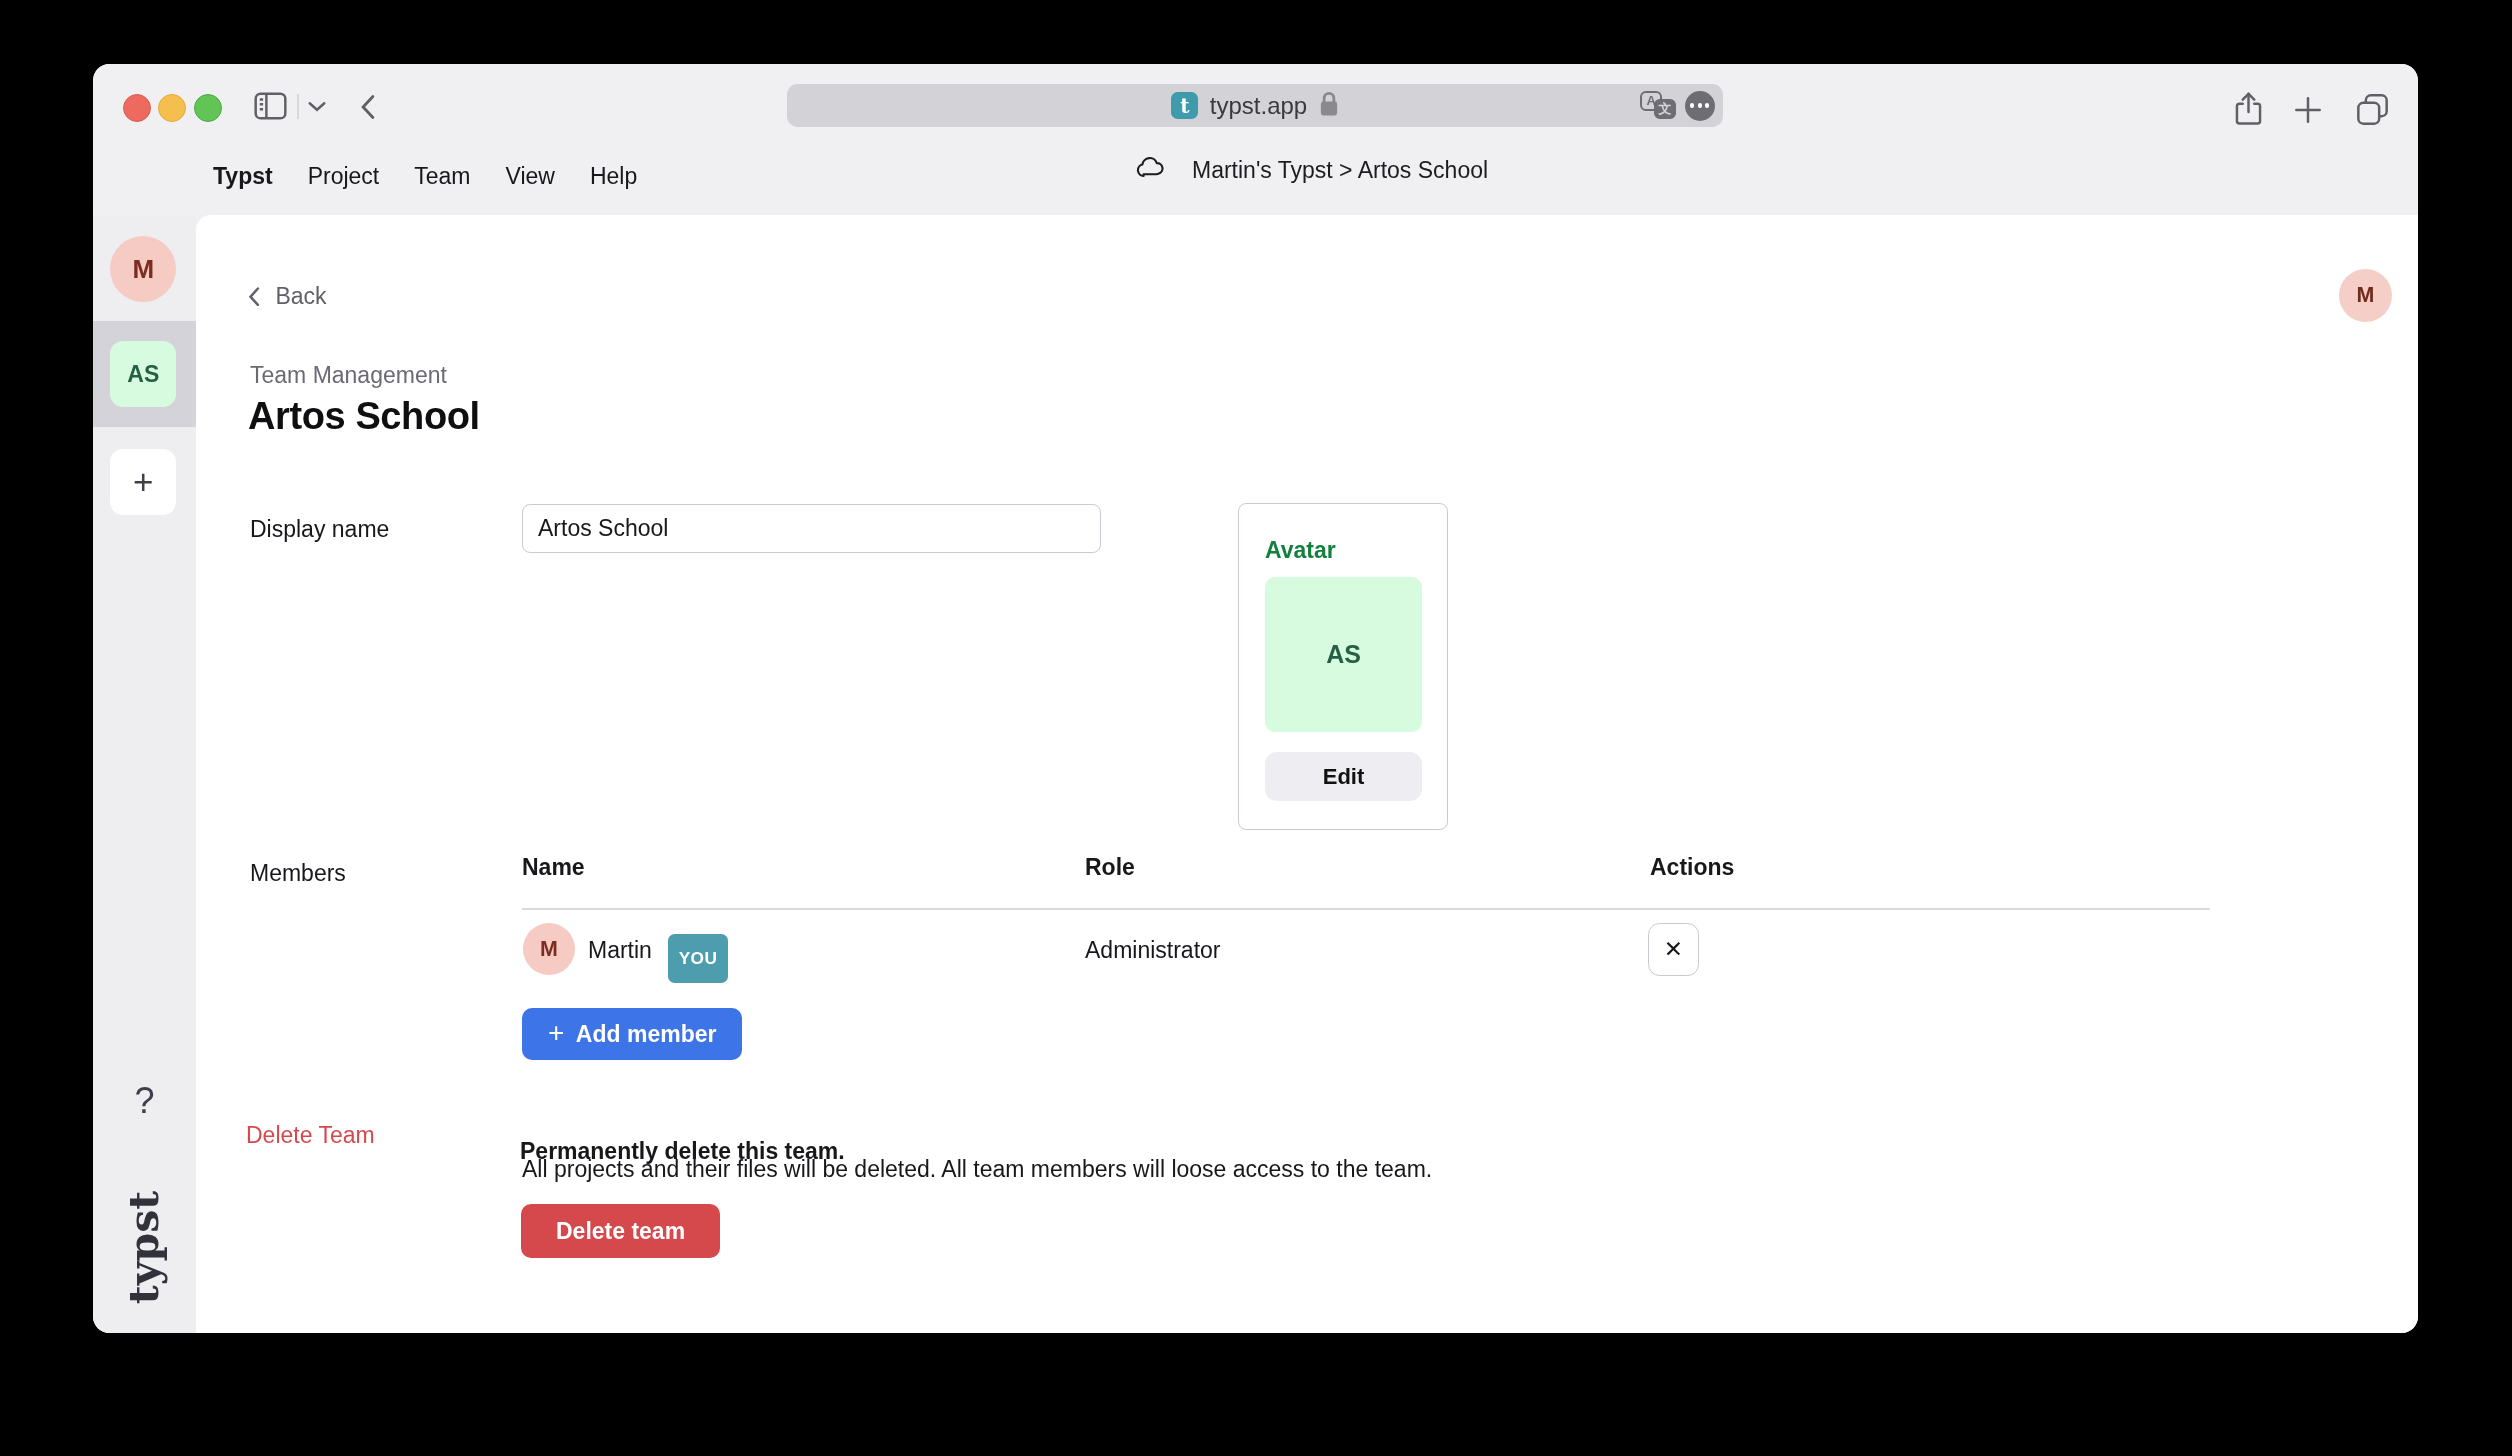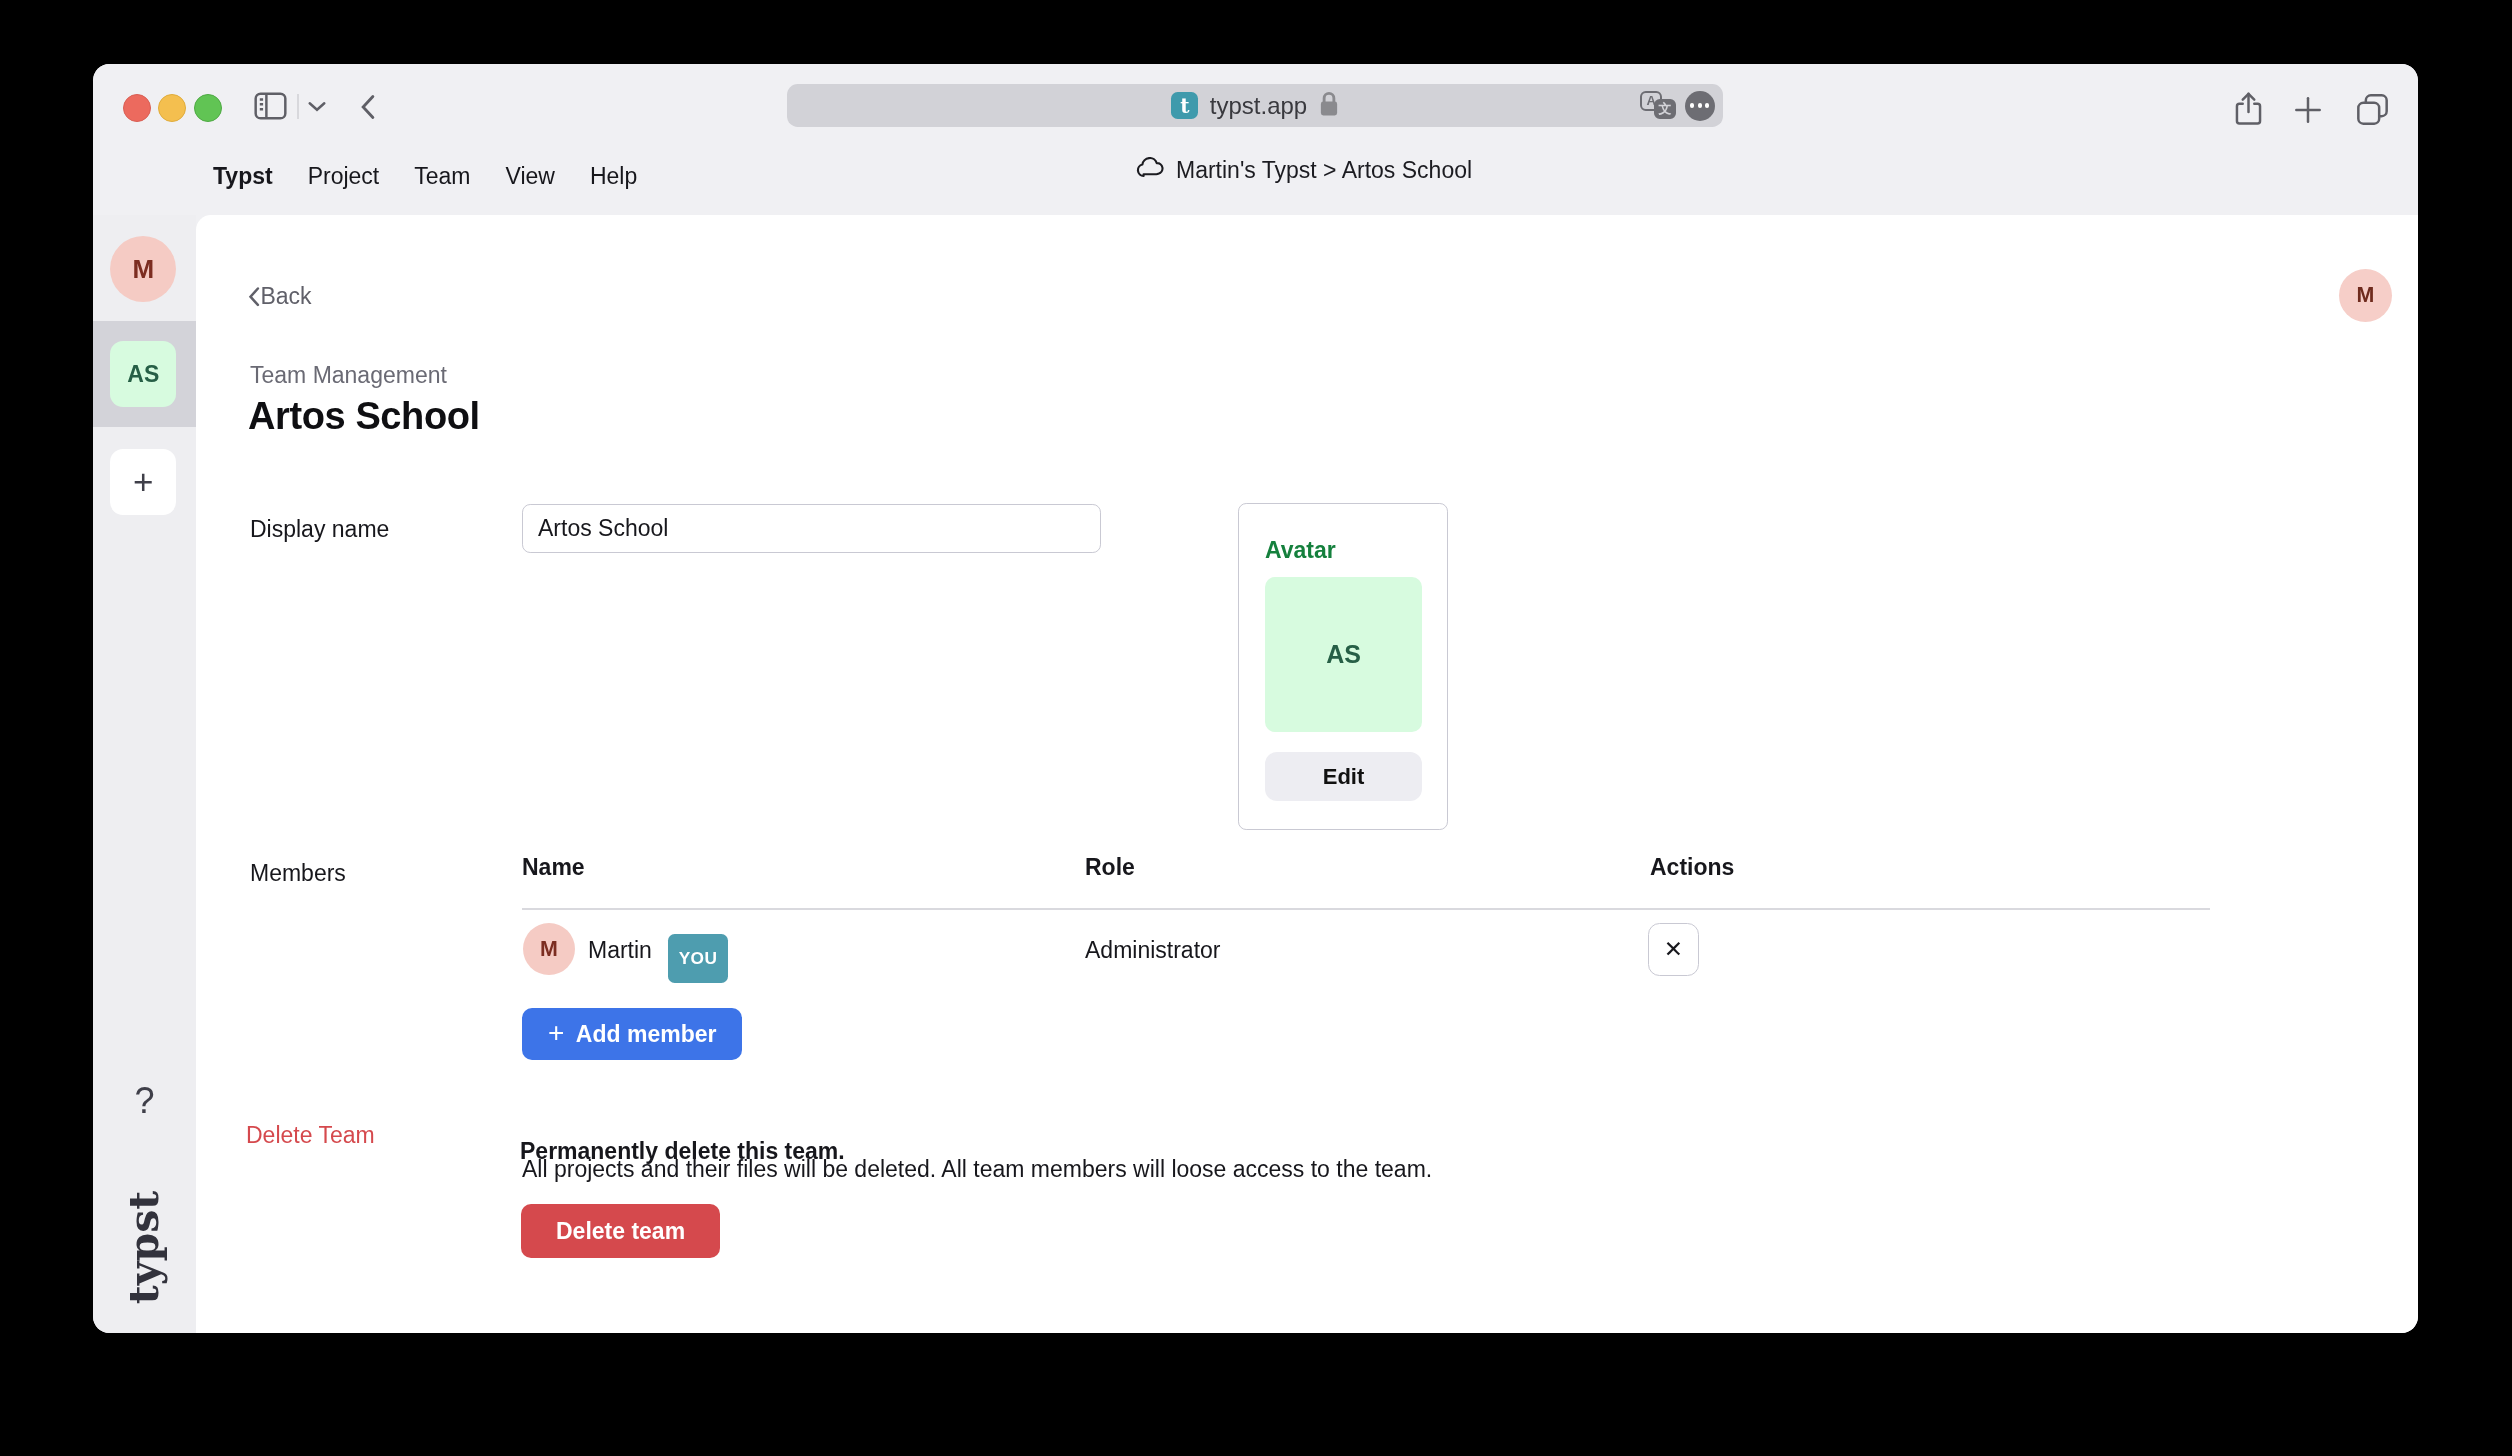--- a/index.html
+++ b/index.html
@@ -43,21 +43,21 @@
   .translate-ic { position:relative; width:38px; height:33px; }
   .bub { position:absolute; border:2.5px solid #6d6d73; border-radius:5.8px; background:#d2d2d7;
          font-size:13px; font-weight:bold; color:#6d6d73; display:flex; align-items:center; justify-content:center; }
   .bub1 { left:0; top:1.6px; width:22px; height:20px; }
   .bub2 { left:14px; top:10px; width:21.4px; height:20px; background:#6d6d73; color:#d2d2d7; }
 
   
   .menu-row { position:absolute; left:120px; top:99px; display:flex; gap:35px; font-size:23px; color:#17171c; }
   .menu-row .item { cursor:default; }
   .menu-row .item.bold { font-weight:700; }
-  .breadcrumb { position:absolute; left:1043px; top:93px; display:flex; align-items:center; gap:10px; color:#1c1c21; font-size:23px; }
+  .breadcrumb { position:absolute; left:1043px; top:93px; display:flex; align-items:center; gap:26px; color:#1c1c21; font-size:23px; }
 
   
   .sidebar { position:absolute; left:0; top:151px; width:103px; height:1118px; background:#eeeef1; }
   .sb-selected { position:absolute; left:0; top:257px; width:103px; height:106px; background:#d3d3d9; }
   .avatar-circle-m {
     position:absolute; left:17.3px; top:172px; width:66px; height:66px; border-radius:50%;
     background:#f5cbc4; color:#7c2d21; font-weight:700; font-size:26px;
     display:flex; align-items:center; justify-content:center;
   }
   .avatar-square-as {
@@ -77,21 +77,21 @@
     font-size:41px; color:#32323c; text-align:center; line-height:49px;
   }
 
   
   .main { position:absolute; left:103px; top:151px; width:2222px; height:1118px; background:#fff; border-top-left-radius:15px; }
   .user-avatar {
     position:absolute; left:2143px; top:54px; width:53px; height:53px; border-radius:50%;
     background:#f6cec8; color:#6f2b1e; font-weight:700; font-size:21.4px;
     display:flex; align-items:center; justify-content:center;
   }
-  .back-link { position:absolute; left:52px; top:68px; display:flex; align-items:center; gap:0; color:#606069; font-size:23px; }
+  .back-link { position:absolute; left:52px; top:68px; display:flex; align-items:center; gap:15px; color:#606069; font-size:23px; }
   .eyebrow { position:absolute; left:54px; top:147px; font-size:23px; color:#6a6a74; }
   .page-title { position:absolute; left:52px; top:180px; font-size:38px; font-weight:700; color:#0f0f12; letter-spacing:-0.4px; }
 
   .field-label { position:absolute; font-size:23px; font-weight:400; color:#17171c; }
   .display-input {
     position:absolute; left:326px; top:289px; width:579px; height:49px;
     border:1.6px solid #c9c9d3; border-radius:8.2px; font-size:23px; color:#17171c;
     padding:0 15px; background:#fff; font-family:"Liberation Sans", sans-serif;
   }
 

